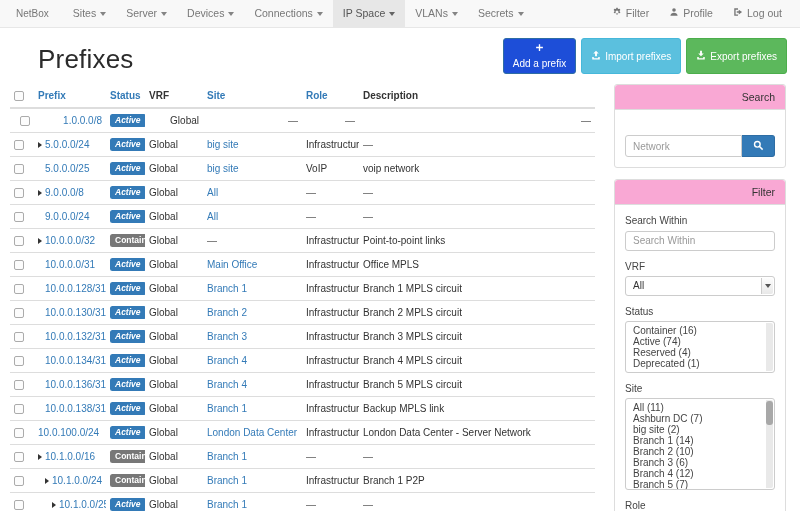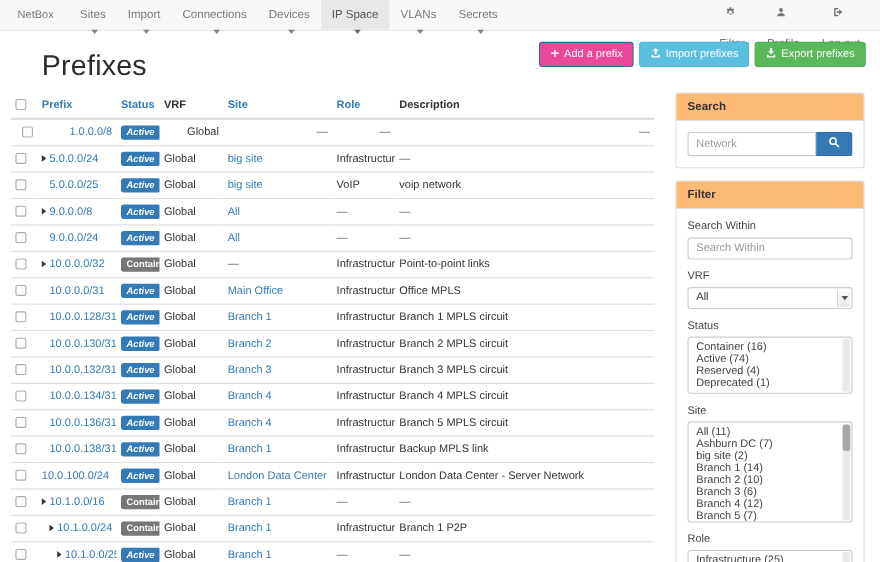--- a/index.html
+++ b/index.html
@@ -6,38 +6,38 @@
   html,body { width:800px; height:511px; overflow:hidden; background:#fff;
     font-family:"Liberation Sans", sans-serif; color:#333; }
 
   
   .navbar { height:28px; background:#f8f8f8; border-bottom:1px solid #e7e7e7;
     display:flex; align-items:stretch; font-size:10.5px; }
   .brand { color:#777; font-size:10px; line-height:27px; padding:0 14px 0 16px;
     text-decoration:none; }
   .nav-left { display:flex; }
   .nav-item { color:#777; text-decoration:none; line-height:27px; padding:0 10px;
-    display:flex; align-items:center;flex-direction:column; }
+    display:flex; align-items:center; }
   .nav-item.active { background:#e7e7e7; color:#555; }
   .caret { display:inline-block; width:0; height:0; border-left:3.5px solid transparent;
     border-right:3.5px solid transparent; border-top:4px solid currentColor;
     margin-left:4px; opacity:.9; }
   .nav-right { margin-left:auto; display:flex; padding-right:8px; }
   .nav-right .nav-item svg { margin-right:4px; }
 
   
   .container { padding:0 13px; position:relative; }
   .page-header { position:relative; height:56px;margin-left:17px; }
   .page-header h1 { position:absolute; left:8px; top:16px; font-size:26px;
     font-weight:400; color:#2b2b2b; letter-spacing:.2px; }
   .actions { position:absolute; right:0; top:10px; display:flex; gap:5px; }
   .btn { display:inline-flex; align-items:center; gap:4px; color:#fff;
     font-size:10px; padding:4px 9px; border-radius:3px; border:1px solid transparent;
     cursor:pointer; font-family:inherit; }
-  .btn-primary { background:#ec4899; border-color:#2e6da4; }
+  .btn-primary { background:#1d4ed8; border-color:#2e6da4;flex-direction:column; }
   .btn-info    { background:#5bc0de; border-color:#46b8da; }
   .btn-success { background:#5cb85c; border-color:#4cae4c; }
 
   .content { display:flex; align-items:flex-start; }
   .main { width:585px; flex:none; margin-left:-3px; }
   .sidebar { width:172px; flex:none; margin-left:19px; }
 
   
   table { width:100%; border-collapse:collapse; table-layout:fixed; font-size:10px; }
   th { text-align:left; font-weight:bold; padding:6px 4px; border-bottom:2px solid #ddd; }
@@ -53,26 +53,26 @@
     padding:2px 5px; border-radius:2.5px; line-height:9px; }
   .badge-primary { background:#337ab7;font-style:italic; }
   .badge-default { background:#777; }
   .tri { display:inline-block; width:0; height:0; border-top:3.5px solid transparent;
     border-bottom:3.5px solid transparent; border-left:4.5px solid #333;
     margin-right:3px; }
   .indent { display:inline-block; height:1px; }
 
   
   .panel { border:1px solid #ddd; border-radius:3px; margin-bottom:11px; background:#fff; }
-  .panel-heading { background:#fdba74; border-bottom:1px solid #ddd;
-    padding:6px 10px; font-size:10.5px; font-weight:bold; color:#333;
-    border-radius:3px 3px 0 0; }
+  .panel-heading { background:#f9a8d4; border-bottom:1px solid #ddd;
+    padding:6px 10px; font-size:10.5px; font-weight:normal; color:#333;
+    border-radius:3px 3px 0 0;text-align:right; }
   .panel-body { padding:10px; }
 
-  .input-group { display:flex; height:22px; }
+  .input-group { display:flex; height:22px;margin-top:15px; }
   .input-group input { flex:1; min-width:0; border:1px solid #ccc;
     border-radius:3px 0 0 3px; padding:0 7px; font-size:10px; color:#333;
     font-family:inherit; outline:none; }
   .input-group input::placeholder { color:#999; }
   .search-btn { width:33px; background:#337ab7; border:1px solid #2e6da4;
     border-left:none; border-radius:0 3px 3px 0; display:flex; align-items:center;
     justify-content:center; cursor:pointer; }
 
   .field-label { display:block; font-size:10px; color:#444; margin:10px 0 4px; }
   .field-label:first-child { margin-top:0; }
@@ -101,29 +101,29 @@
 <body>
 
 <nav class="navbar">
   <a class="brand" href="#">NetBox</a>
   <div class="nav-left" id="nav-left">
       <a href="#" class="nav-item">
         <span>Sites</span>
         <span class="caret"></span>
       </a>
       <a href="#" class="nav-item">
-        <span>Import</span>
+        <span>Server</span>
+        <span class="caret"></span>
+      </a>
+      <a href="#" class="nav-item">
+        <span>Devices</span>
         <span class="caret"></span>
       </a>
       <a href="#" class="nav-item">
         <span>Connections</span>
-        <span class="caret"></span>
-      </a>
-      <a href="#" class="nav-item">
-        <span>Devices</span>
         <span class="caret"></span>
       </a>
       <a href="#" class="nav-item active">
         <span>IP Space</span>
         <span class="caret"></span>
       </a>
       <a href="#" class="nav-item">
         <span>VLANs</span>
         <span class="caret"></span>
       </a>

